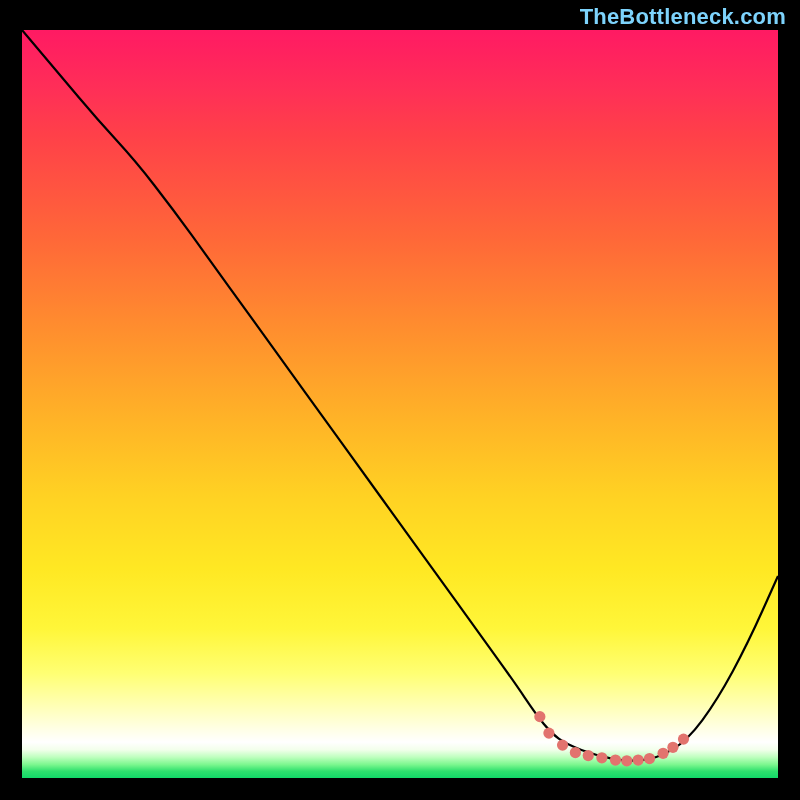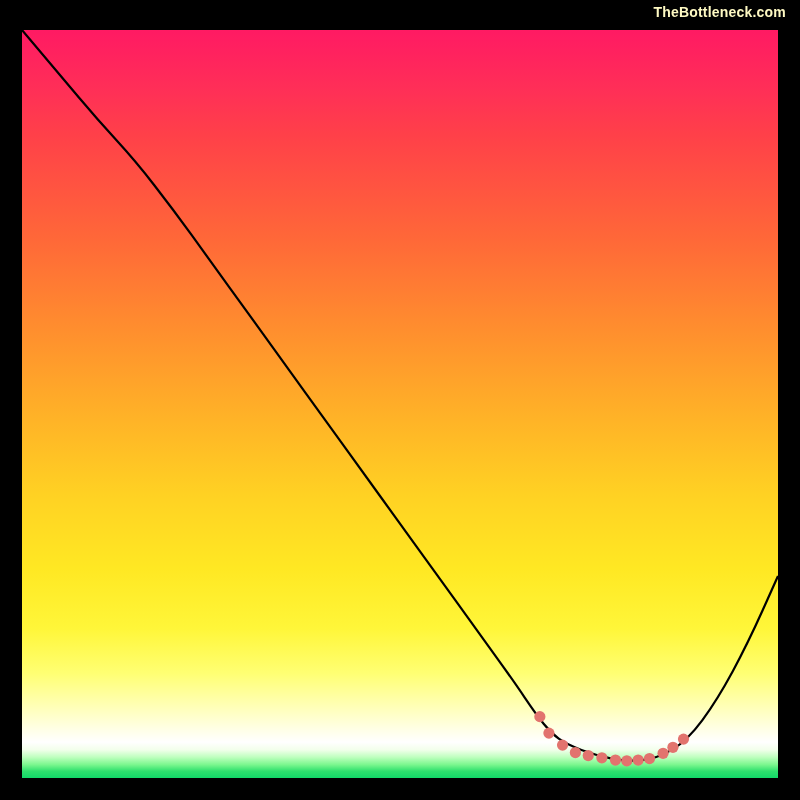--- a/index.html
+++ b/index.html
@@ -8,23 +8,23 @@
     position: relative;
     width: 800px;
     height: 800px;
     background: #000;
   }
   .watermark {
     position: absolute;
     top: 4px;
     right: 14px;
     font-family: Arial, Helvetica, sans-serif;
-    font-size: 14px;
+    font-size: 22px;
     font-weight: 600;
-    color: #fef9c3;
+    color: #7dd3fc;
     letter-spacing: 0.2px;
     z-index: 3;
   }
   .plot {
     position: absolute;
     left: 22px;
     top: 30px;
     width: 756px;   
     height: 748px;  
     overflow: hidden;

